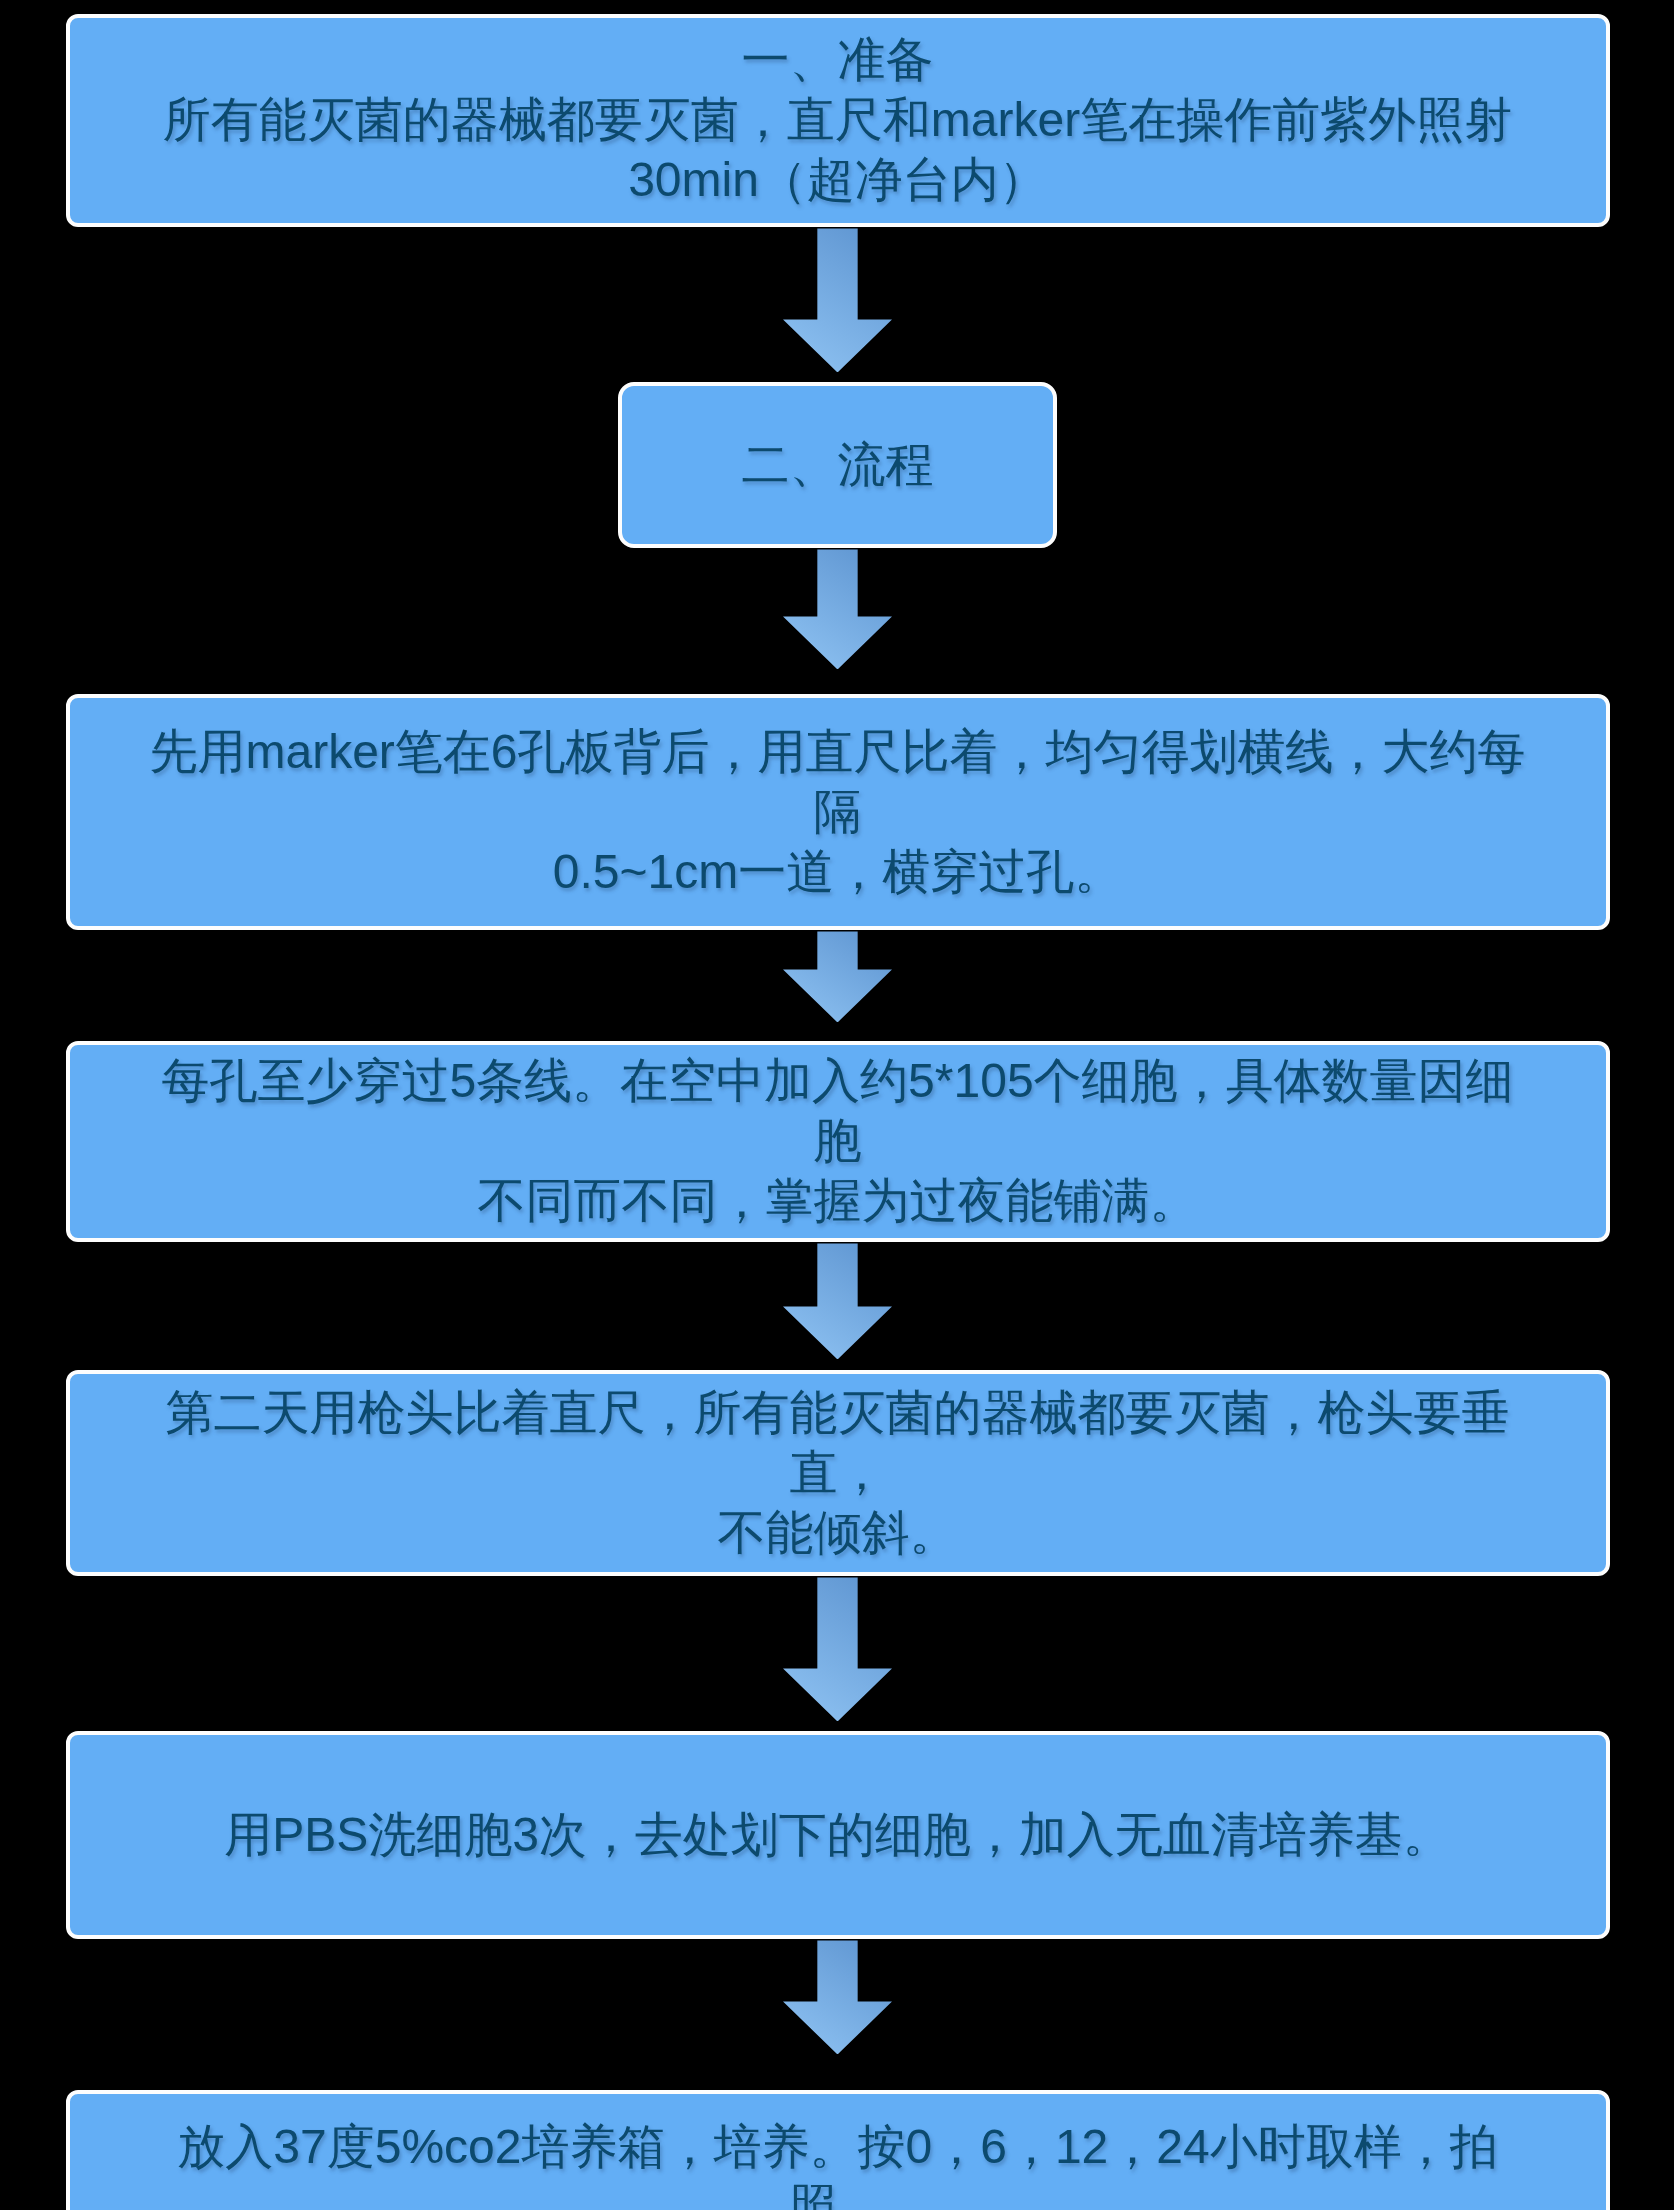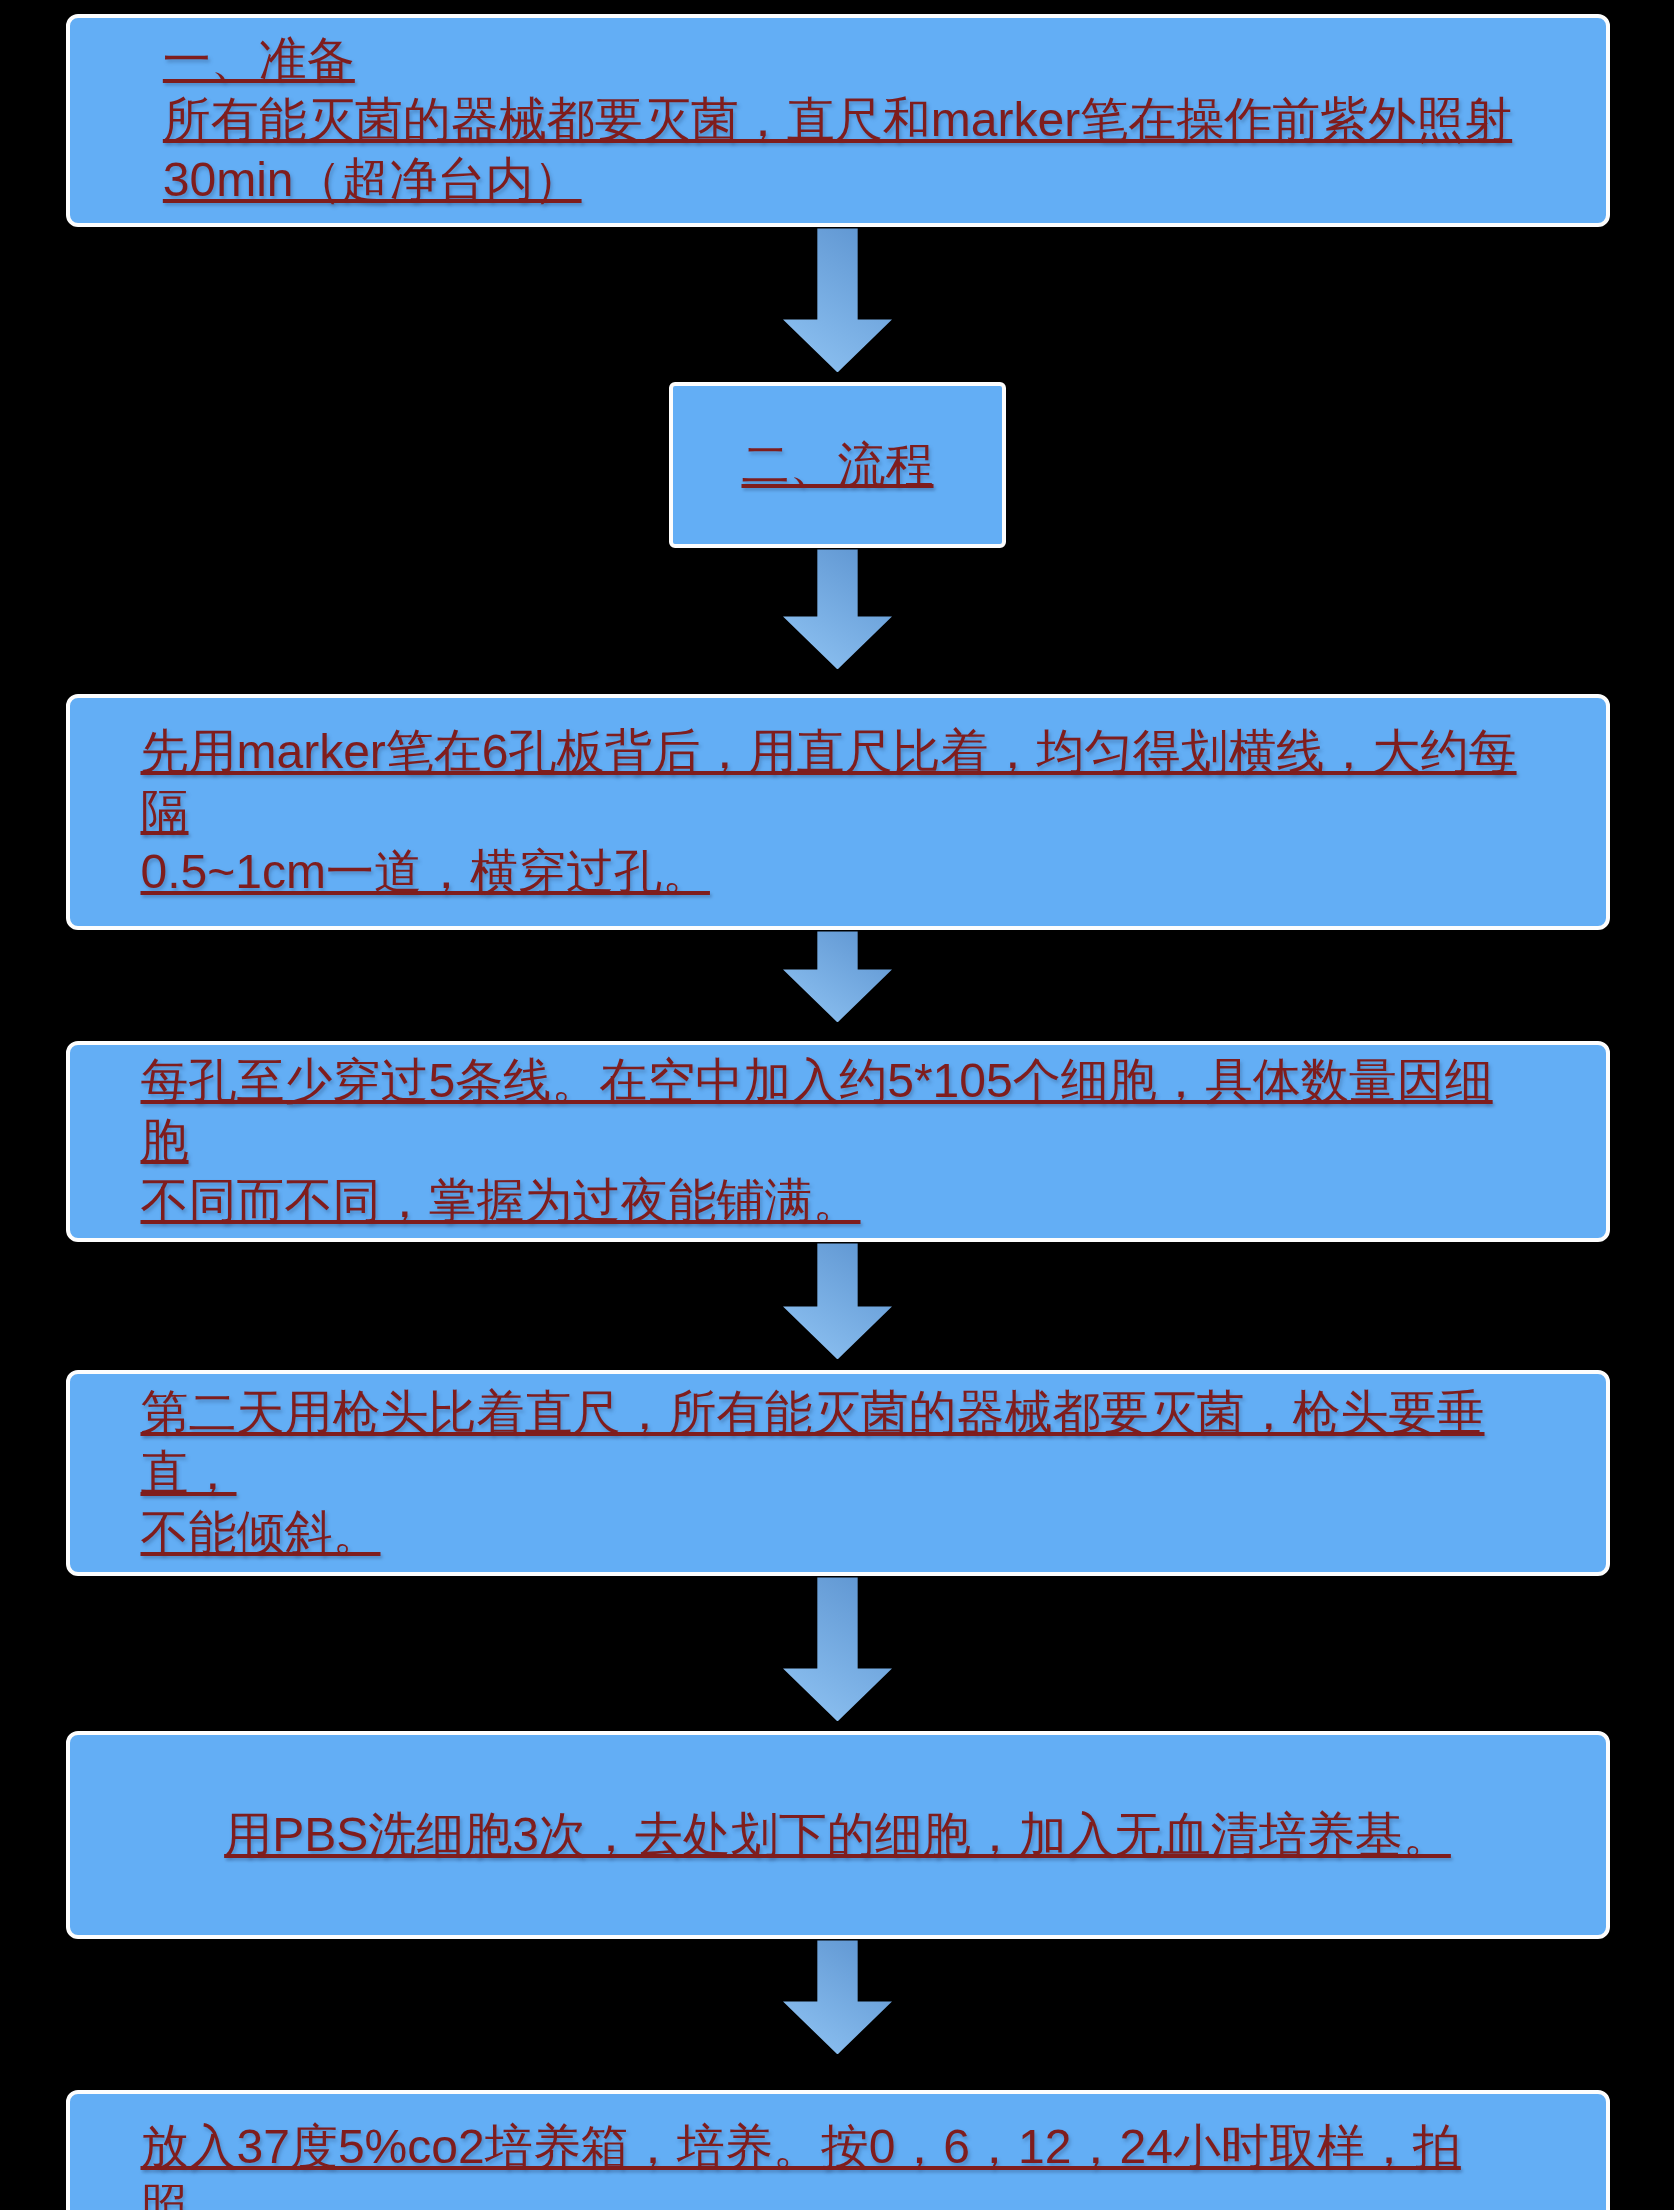--- a/index.html
+++ b/index.html
@@ -20,38 +20,38 @@
     padding-top: 13.7px;
     display: flex;
     flex-direction: column;
     align-items: center;
   }
   .node {
     box-sizing: border-box;
     background: #63aef5;
     border: 4.6px solid #fdfdfd;
     border-radius: 12px;
-    color: #7f1d1d;
+    color: #0c4a6e;
     display: flex;
     align-items: center;
     justify-content: center;
+    text-align: center;
     font-size: 48px;
     line-height: 60px;
     box-shadow: 4.6px 5.5px 5.5px rgba(0,0,0,0.55);
     flex: none;
-    text-decoration: underline;
   }
   .node-text {
     white-space: pre-line;
     padding: 0 71px;
     text-shadow: 1.8px 2.7px 3.7px rgba(40, 75, 120, 0.35);
   }
   .wide { width: 1544px; }
   .n1 { height: 213px; }
-  .n2 { width: 337px; height: 166px; border-radius: 6px; }
+  .n2 { width: 439px; height: 166px; border-radius: 16px; }
   .n2 .node-text { padding: 0 18.3px; }
   .n3 { height: 236px; }
   .n4 { height: 201px; }
   .n5 { height: 206px; }
   .n6 { height: 208px; }
   .n7 { height: 174px; margin-top: 28px; }
 
   .gap {
     flex: none;
     display: flex;

